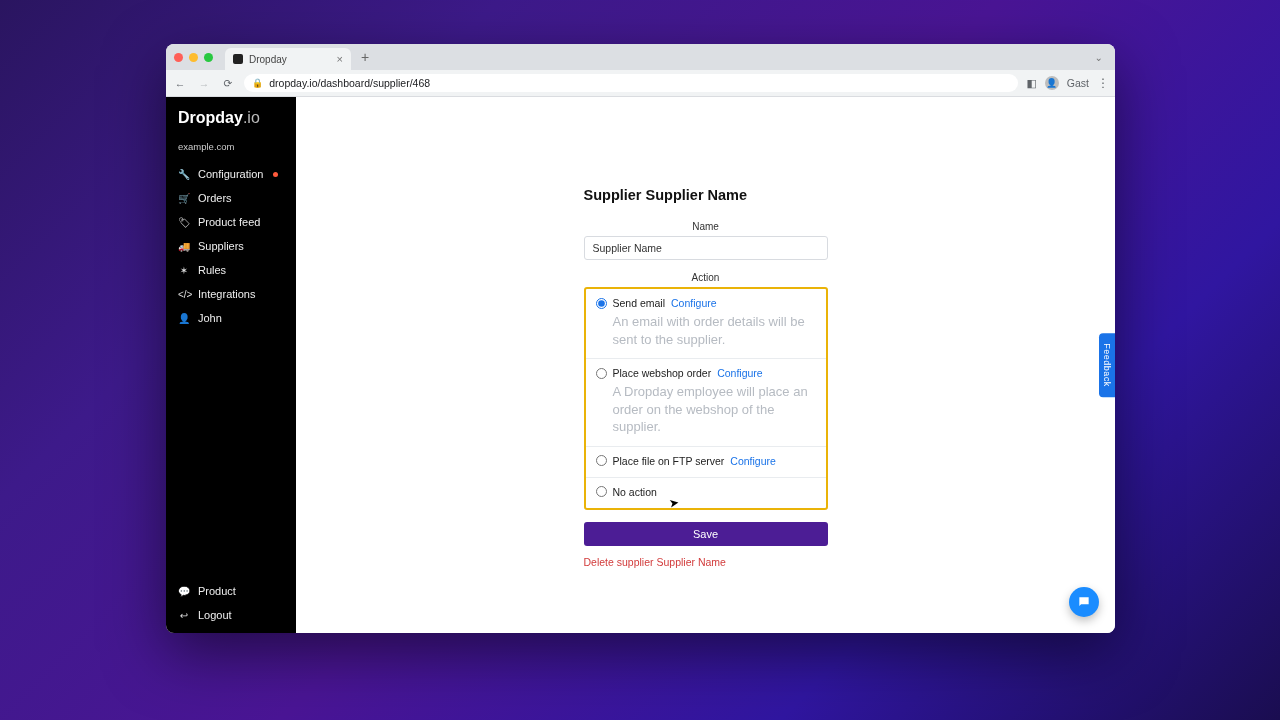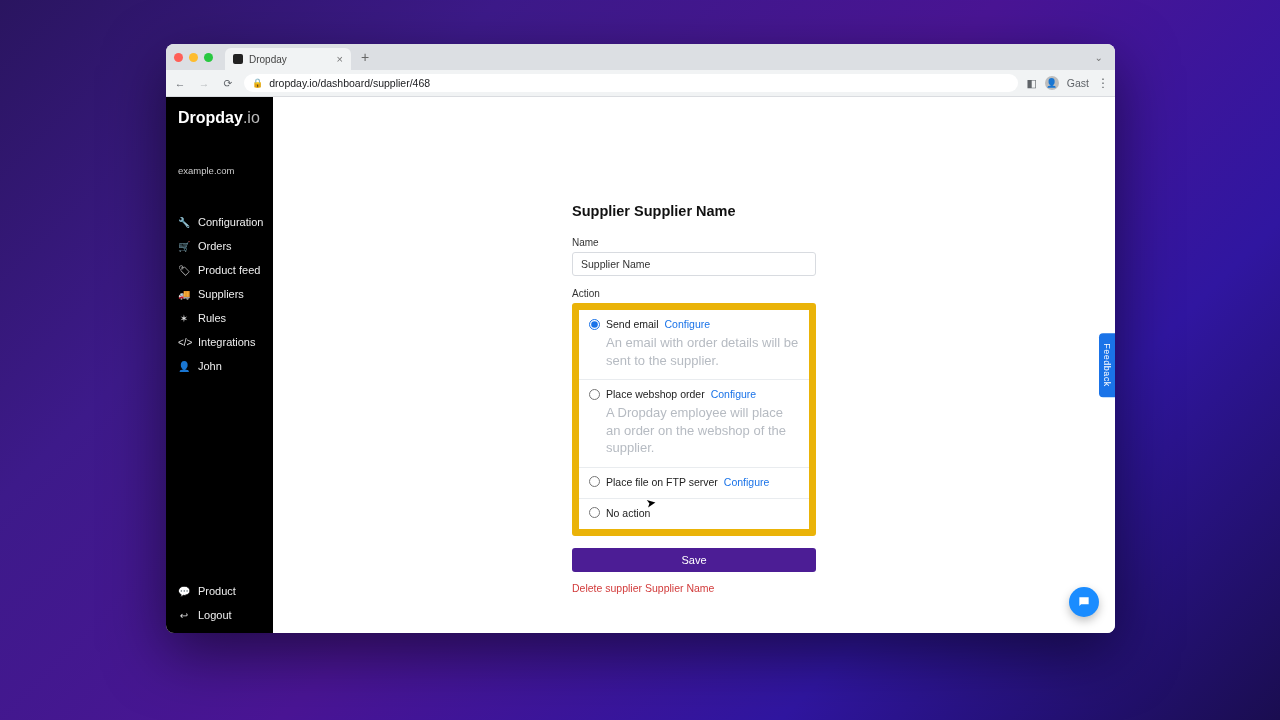--- a/index.html
+++ b/index.html
@@ -96,27 +96,26 @@
   .kebab { font-size:12px; color:#5f6368; }
 
   .viewport {
     flex: 1;
     display: flex;
     min-height: 0;
   }
 
   
   .sidebar {
-    width: 107px;
+    width: 130px;
     background: #000;
     color: #fff;
     display: flex;
     flex-direction: column;
     font-size: 11px;
-    gap: 24px;
   }
   .logo {
     font-size: 16px;
     font-weight: 700;
     padding: 12px 10px 8px 12px;
   }
   .logo .io { font-weight: 400; color: #bbb; }
   .domain-label {
     padding: 6px 24px 10px 12px;
     font-size: 9.5px;
@@ -145,51 +144,52 @@
 
   
   .main {
     flex: 1;
     background: #fff;
     overflow: auto;
   }
   
   .center-col {
     width: 244px;
-    margin: 16px auto;
+    margin: 0 auto;
     padding-top: 90px;
     position: relative;
     left: 0;
   }
 
   h1.page-title {
     font-size: 14.5px;
     font-weight: 700;
     margin: 0 0 18px 0;
     color: #111;
   }
   .field-label {
     font-size: 10px;
     color: #333;
     margin-bottom: 4px;
+    text-align: center;
   }
   .text-input {
     width: 100%;
     box-sizing: border-box;
     border: 1px solid #d8dbe0;
     border-radius: 3px;
     padding: 5px 8px;
     font-size: 10.5px;
     color: #333;
     outline: none;
   }
   .section-gap { height: 12px; }
 
   .radio-group {
-    border: 7px solid #eab308;
+    border: 2px solid #eab308;
     border-radius: 3px;
     overflow: hidden;
   }
   .radio-row {
     padding: 8px 10px 10px 10px;
     border-bottom: 1px solid #e9ecef;
     font-size: 10.5px;
   }
   .radio-row:last-child { border-bottom: none; }
   .radio-line {

